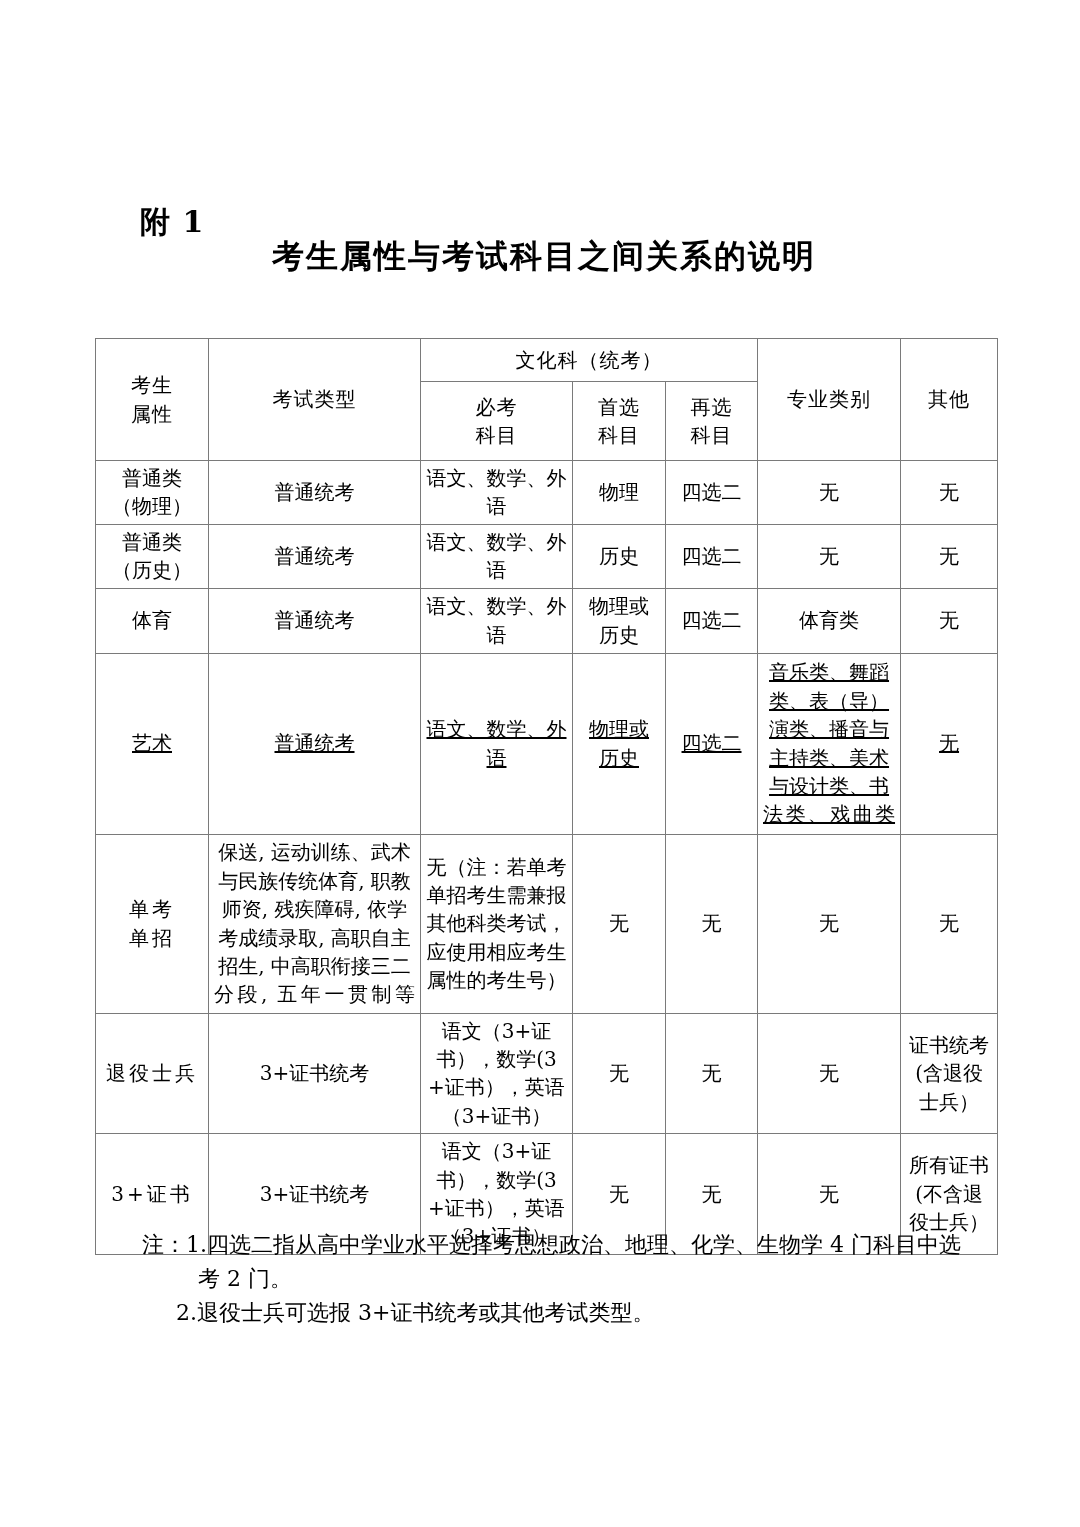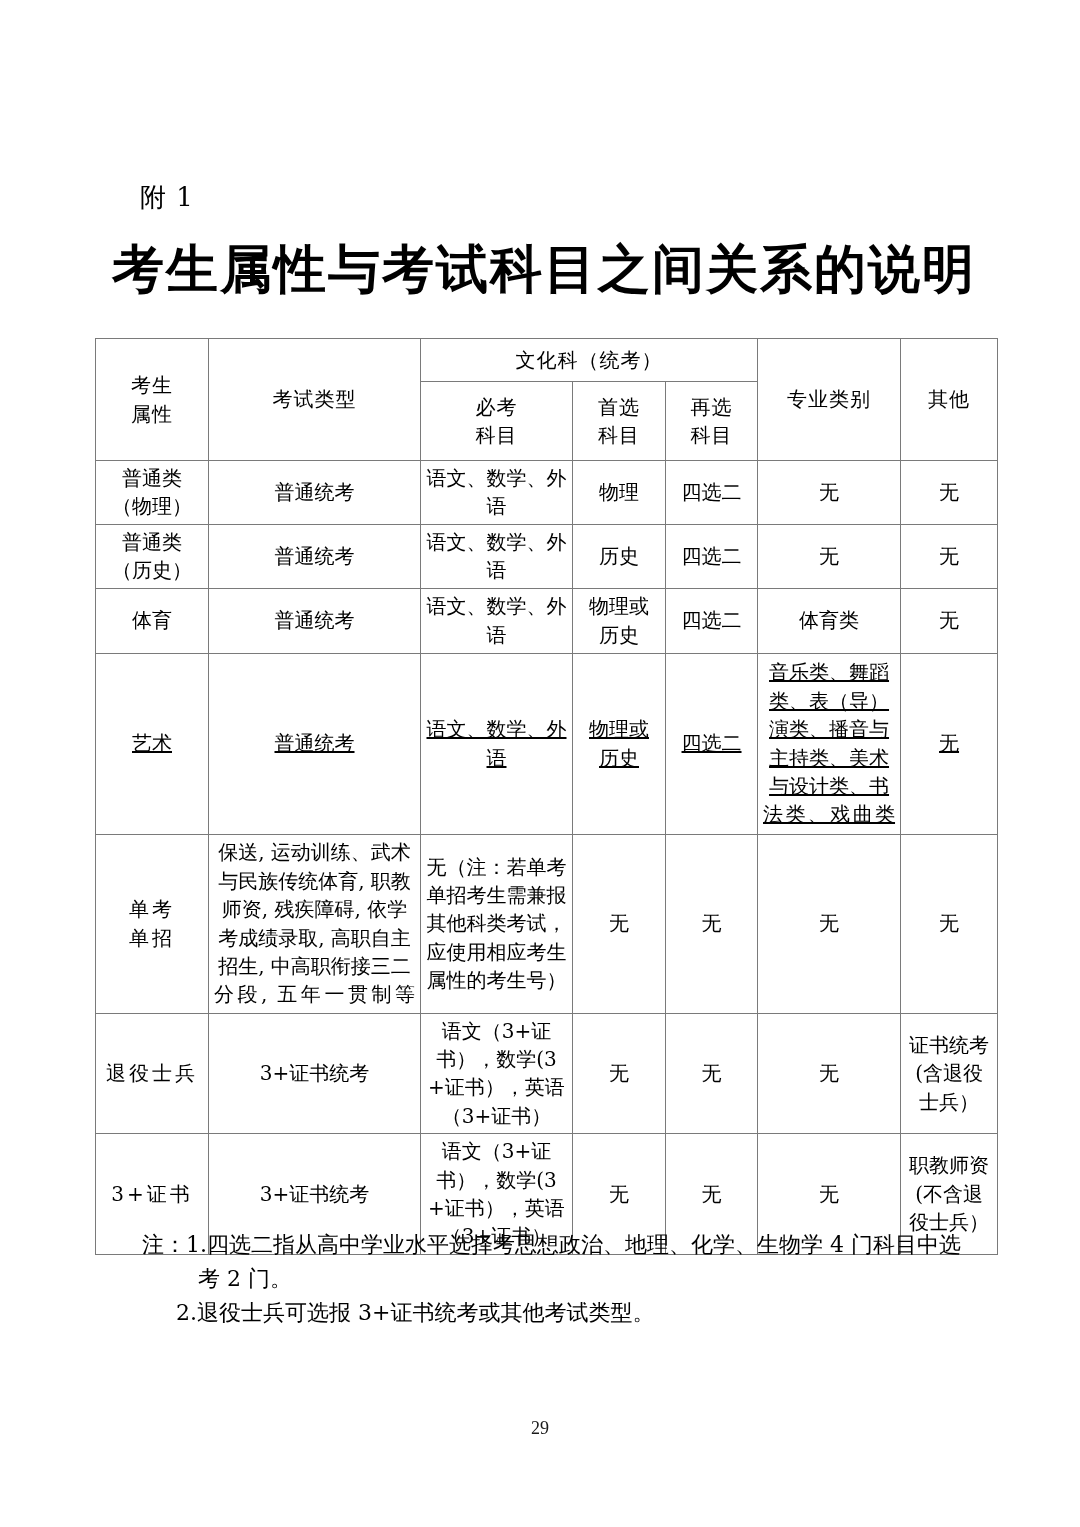--- a/index.html
+++ b/index.html
@@ -19,36 +19,36 @@
 
   .page {
     position: absolute;
     inset: 0;
   }
 
   
   .attach-label {
     position: absolute;
     left: 140px;
-    top: 182px;
-    font-size: 26px;
-    font-weight: 400;
+    top: 204px;
+    font-size: 30px;
+    font-weight: 700;
     letter-spacing: 1px;
     line-height: 1.2;
     white-space: nowrap;
   }
 
   
   .doc-title {
     position: absolute;
     left: 0;
     right: 0;
     top: 236px;
     text-align: center;
-    font-size: 52px;
+    font-size: 32px;
     font-weight: 700;
     letter-spacing: 2px;
     line-height: 1.25;
     margin-left: 8px;
   }
 
   
   .table-wrap {
     position: absolute;
     left: 95px;
@@ -283,28 +283,27 @@
           <td class="justify-loose">证书统考(含退役士兵）</td>
         </tr>
 
         <tr class="r-7">
           <td class="wide-label">3+证书</td>
           <td>3+证书统考</td>
           <td class="justify-loose">语文（3+证书），数学(3+证书），英语（3+证书）</td>
           <td>无</td>
           <td>无</td>
           <td>无</td>
-          <td class="justify-loose">职教师资(不含退役士兵）</td>
+          <td class="justify-loose">所有证书(不含退役士兵）</td>
         </tr>
 
       </tbody>
     </table>
   </div>
 
   <div class="notes">
     <div class="note-line note-1">注：1.四选二指从高中学业水平选择考思想政治、地理、化学、生物学 4 门科目中选</div>
     <div class="note-line note-1-cont">考 2 门。</div>
     <div class="note-line note-2">2.退役士兵可选报 3+证书统考或其他考试类型。</div>
   </div>
 
-  <div class="page-number">29</div>
 
 </div>
 
 </body></html>

